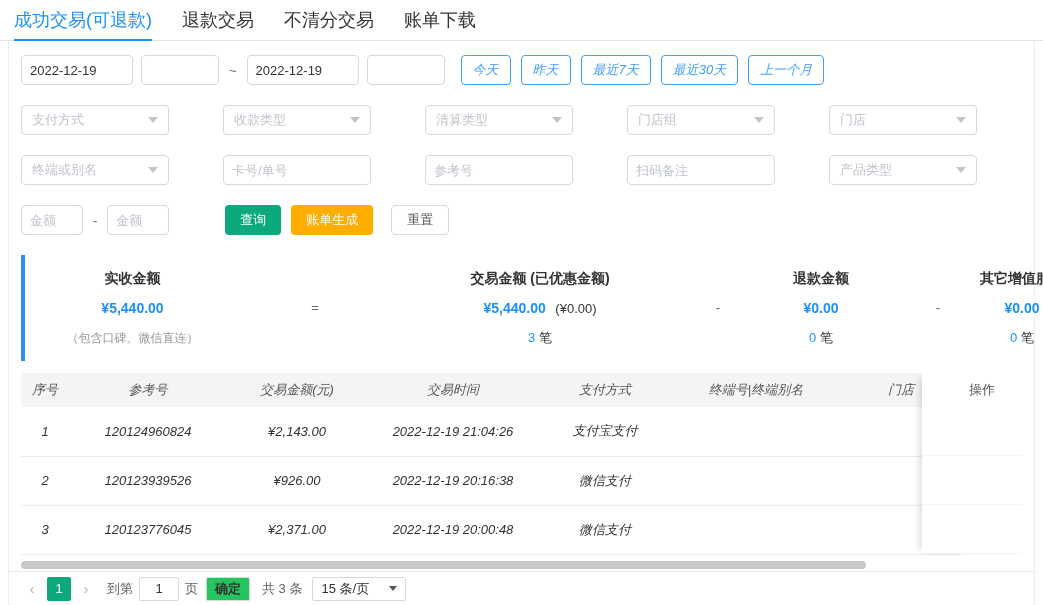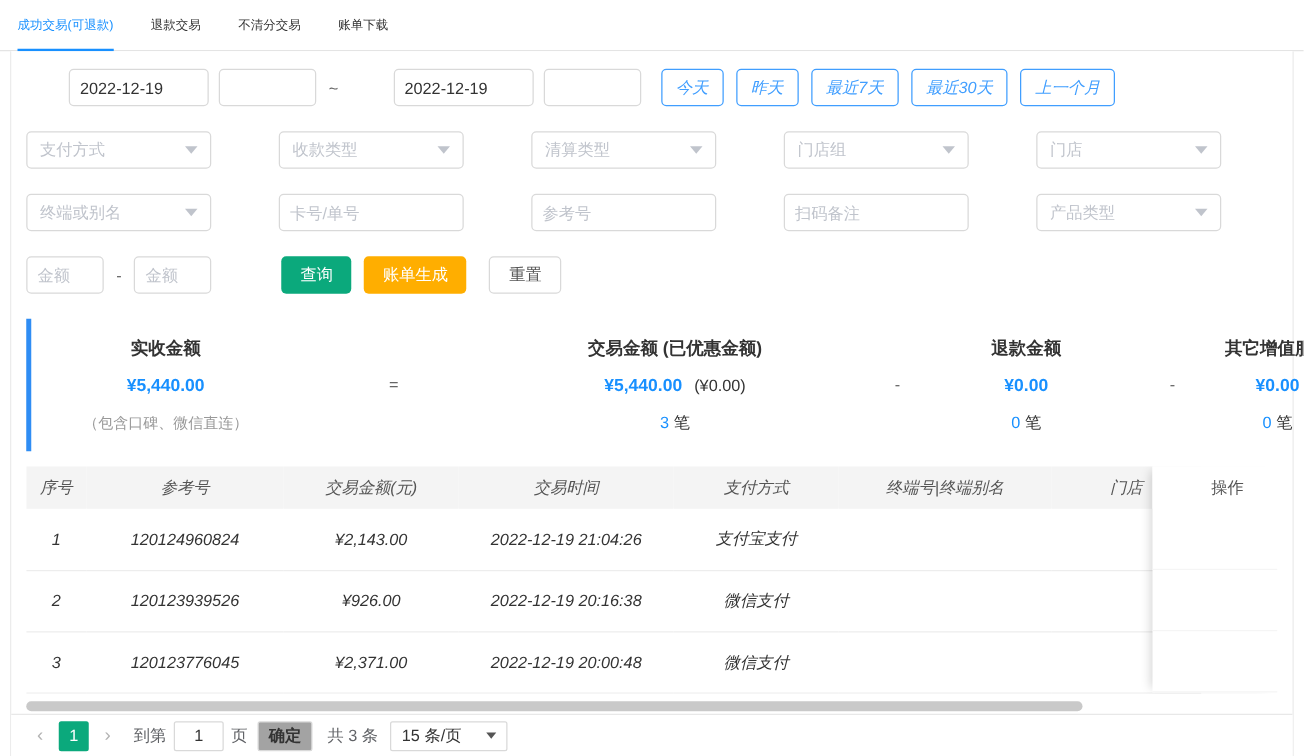--- a/index.html
+++ b/index.html
@@ -1,32 +1,32 @@
 <!DOCTYPE html>
 <html><head>
 <meta charset="utf-8">
 <style>
   * { margin:0; padding:0; box-sizing:border-box; }
   html,body { width:1043px; height:605px; }
   body { font-family:"Liberation Sans","DejaVu Sans",sans-serif; font-size:13px; color:#333; background:#fff; overflow:hidden; position:relative; }
 
   
   .tabbar { display:flex; gap:30px; padding:0 14px; height:41px; border-bottom:1px solid #e4e4e4; }
-  .tab { display:flex; align-items:center; font-size:10px; color:#333; cursor:pointer; border-bottom:2px solid transparent; margin-bottom:-1px; }
+  .tab { display:flex; align-items:center; font-size:18px; color:#333; cursor:pointer; border-bottom:2px solid transparent; margin-bottom:-1px; }
   .tab.active { color:#1890ff; border-bottom-color:#1890ff; }
 
   .panel { position:absolute; top:41px; left:8px; right:8px; bottom:0; border-left:1px solid #ececec; border-right:1px solid #ececec; background:#fff; }
 
   
   .filters { padding:14px 12px 0; }
   .frow { display:flex; align-items:center; margin-bottom:20px; }
   .txt, .sel { height:30px; border:1px solid #d9d9d9; border-radius:4px; background:#fff; }
   .txt { padding:0 8px; font-size:13px; color:#333; outline:none; font-family:inherit; width:148px; }
   .txt::placeholder { color:#c0c4cc; }
-  .txt.date { width:112px;margin-left:34px; }
+  .txt.date { width:112px; }
   .txt.time { width:78px; }
   .txt.amt  { width:62px; }
   .sel { width:148px; display:flex; align-items:center; justify-content:space-between; padding:0 10px; color:#c0c4cc; cursor:pointer; }
   .caret { width:0; height:0; border-left:5px solid transparent; border-right:5px solid transparent; border-top:6px solid #c0c4cc; }
   .tilde { margin:0 10px; color:#666; }
   .gap { margin-right:54px; }
   .ml8 { margin-left:8px; }
   .qbtn { height:30px; padding:0 11px; margin-left:10px; background:#fff; border:1px solid #409eff; color:#409eff; border-radius:4px; font-size:13px; cursor:pointer; font-family:inherit;font-style:italic; }
   .qbtn.ml16 { margin-left:16px; }
   .dash { margin:0 10px; color:#666; }
@@ -58,21 +58,21 @@
   .opcol .opc { height:49px; border-bottom:1px solid #f5f5f5; }
 
   .hscroll { height:8px; width:845px; background:#c9c9c9; border-radius:4px; margin:6px 0 0 12px; }
 
   
   .pager { position:absolute; left:0; right:0; bottom:0; height:34px; border-top:1px solid #e8e8e8; display:flex; align-items:center; padding:0 12px; font-size:13px; color:#606266; background:#fff; }
   .parrow { width:22px; height:24px; display:flex; align-items:center; justify-content:center; color:#b4b4b4; font-size:15px; cursor:pointer; }
   .ppage { min-width:24px; height:24px; background:#0ba97c; color:#fff; display:flex; align-items:center; justify-content:center; border-radius:2px; margin:0 4px; cursor:pointer; }
   .pgoto { margin-left:10px; }
   .pinput { width:40px; height:24px; border:1px solid #d9d9d9; border-radius:2px; text-align:center; margin:0 6px; font-family:inherit; font-size:13px; outline:none; color:#333; }
-  .pok { font-weight:bold; color:#333; background:#a3a3a3; border:1px solid #d9d9d9; border-radius:2px; height:24px; padding:0 8px; margin-left:8px; cursor:pointer; font-family:inherit; font-size:13px; }
+  .pok { font-weight:bold; color:#333; background:#22c55e; border:1px solid #d9d9d9; border-radius:2px; height:24px; padding:0 8px; margin-left:8px; cursor:pointer; font-family:inherit; font-size:13px; }
   .ptotal { margin-left:12px; }
   .psize { height:24px; border:1px solid #d9d9d9; border-radius:2px; display:flex; align-items:center; gap:20px; padding:0 8px; margin-left:10px; cursor:pointer; color:#333; background:#fff; }
   .psize .caret { border-left-width:4px; border-right-width:4px; border-top:5px solid #555; }
 </style>
 </head>
 <body>
 
 <div class="tabbar">
   <div class="tab active">成功交易(可退款)</div>
   <div class="tab">退款交易</div>

